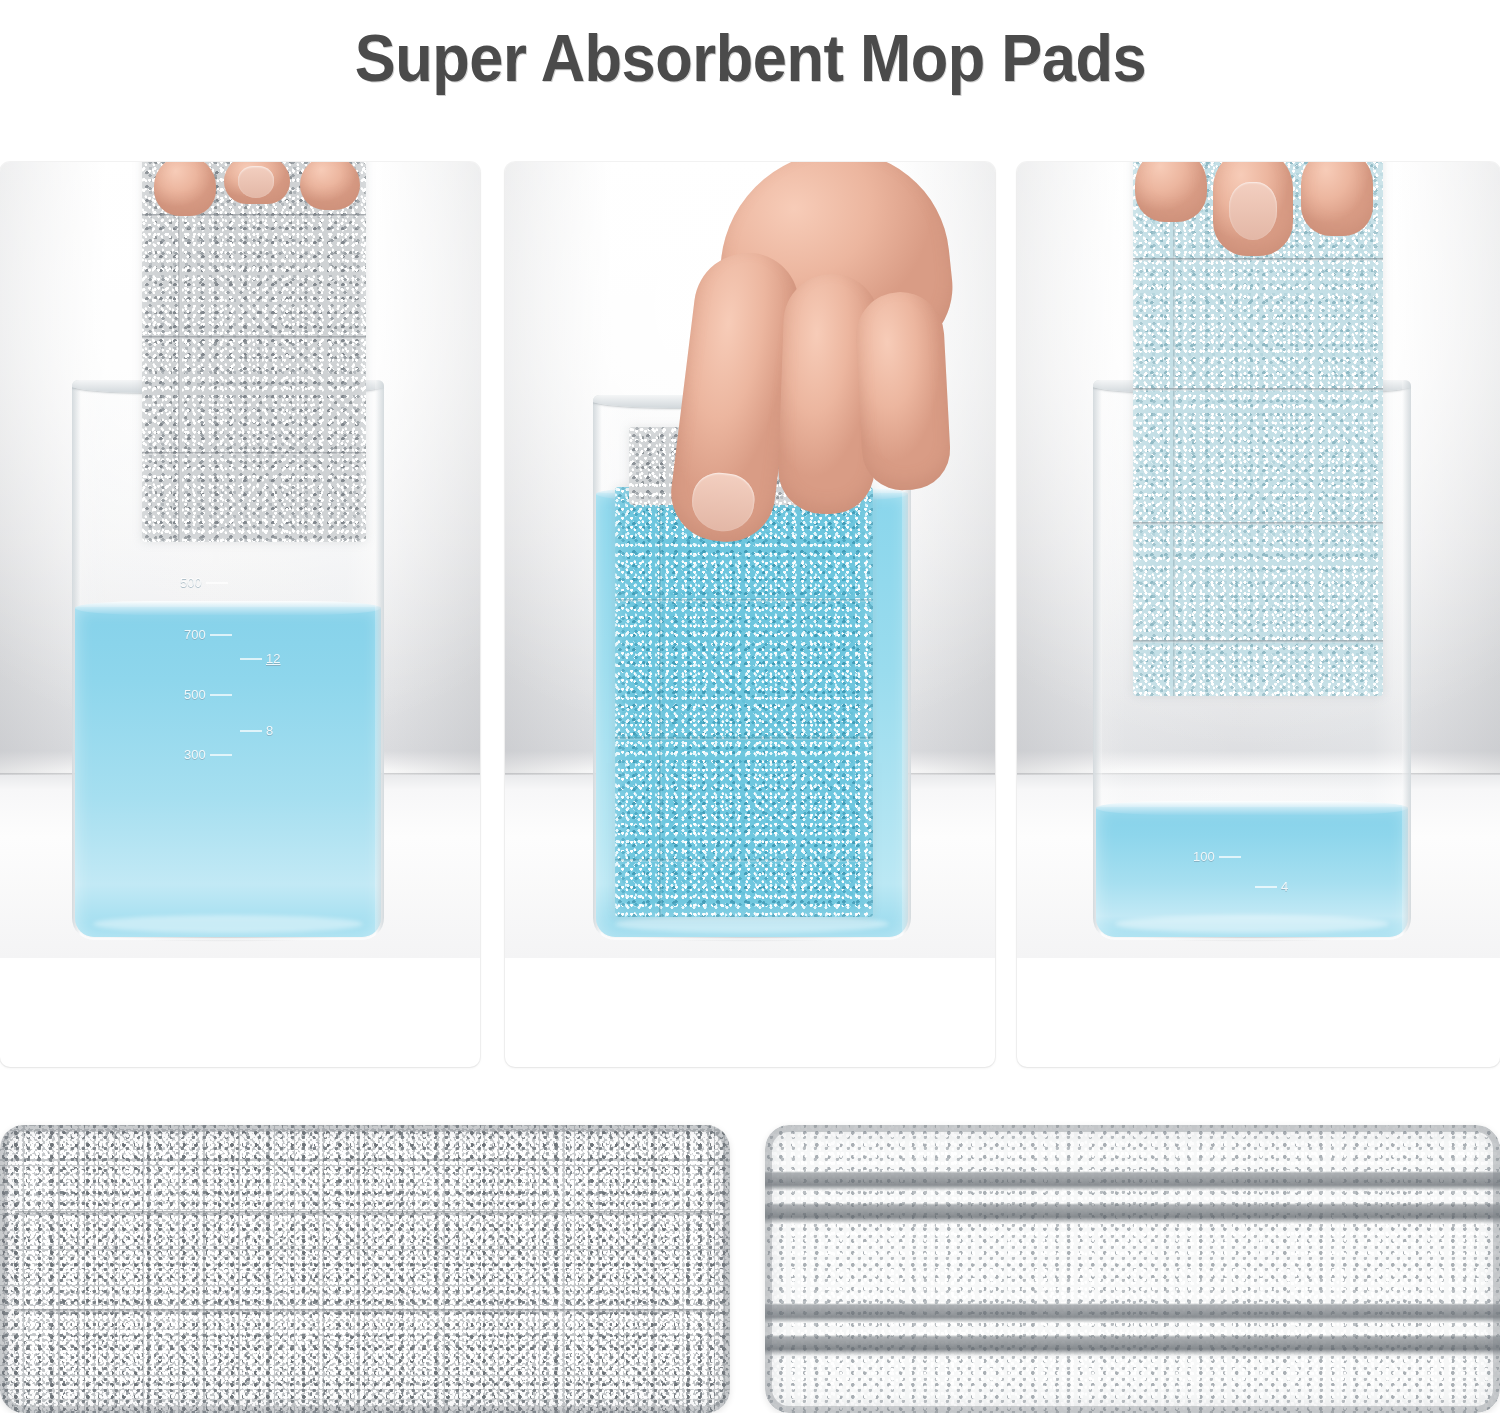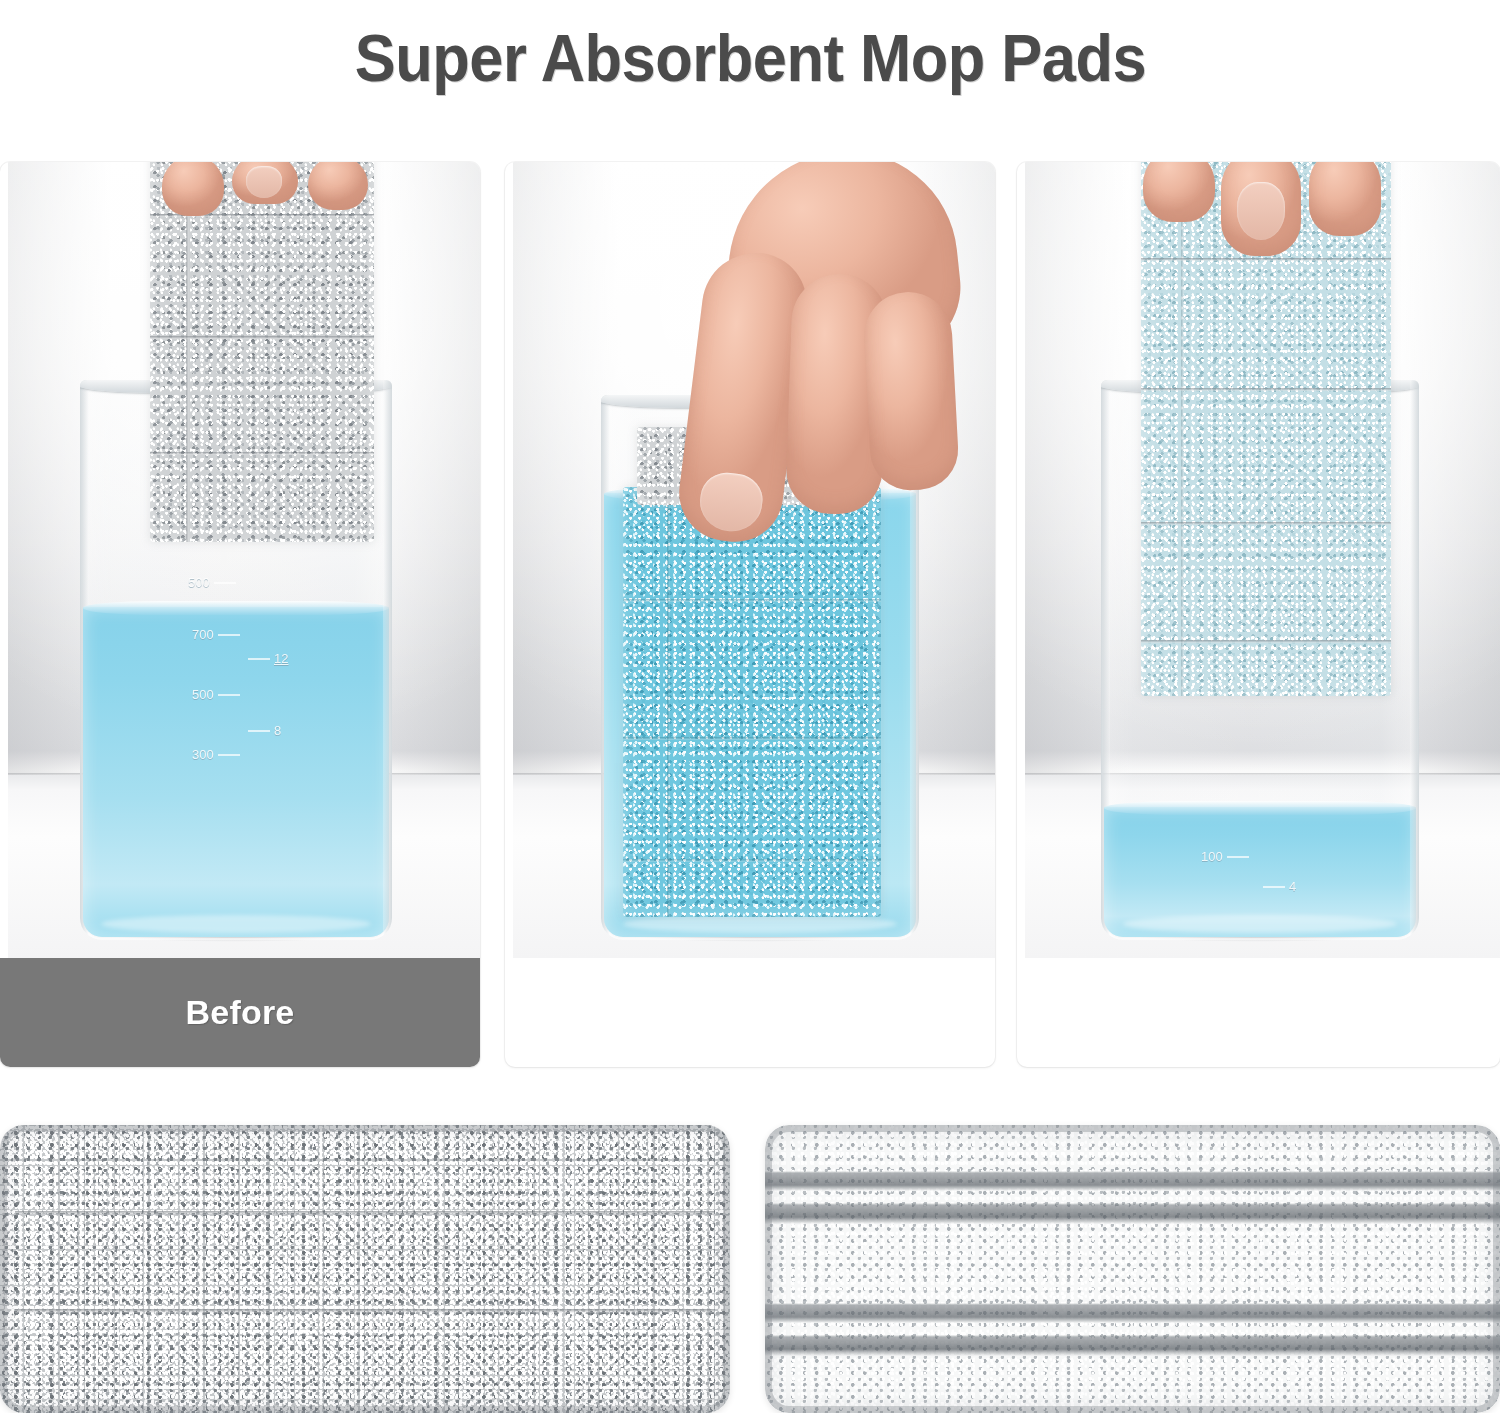--- a/index.html
+++ b/index.html
@@ -33,21 +33,21 @@
     position: absolute; top: 0; height: 905px;
     border-radius: 10px;
     overflow: hidden;
     background: #fff;
     box-shadow: 0 0 0 1px rgba(0,0,0,0.045), 0 1px 3px rgba(0,0,0,0.07);
   }
   .panel.p1 { left: 0px;    width: 480px; }
   .panel.p2 { left: 505px;  width: 490px; }
   .panel.p3 { left: 1017px; width: 483px; }
 
-  .photo { position: absolute; left:8px; top:0; right:0; height: 796px; overflow:hidden; }
+  .photo { position: absolute; left:0; top:0; right:0; height: 796px; overflow:hidden; }
   
   .backdrop {
     position:absolute; inset:0;
     background:
       linear-gradient(to bottom,
         #ffffff 0%, #fcfcfc 26%, #f2f2f3 48%, #e4e5e7 66%, #dcdde0 74%, #fafafa 76.5%, #f4f4f4 100%);
   }
   .backdrop::after{
     content:""; position:absolute; inset:0;
     background:
@@ -329,23 +329,20 @@
 
         <div class="hand" style="left:130px; top:-6px; width:250px; height:80px;">
           <div class="skin" style="left:24px;  top:0;  width:62px; height:60px; border-radius:30px 30px 26px 26px;"></div>
           <div class="skin" style="left:94px;  top:0;  width:66px; height:48px; border-radius:32px 32px 28px 28px;">
             <div class="nail" style="left:14px; top:10px; width:36px; height:32px;"></div>
           </div>
           <div class="skin" style="left:170px; top:0;  width:60px; height:54px; border-radius:30px 30px 26px 26px;"></div>
         </div>
       </div>
 
-      <div class="caption">
-        <span>Before</span>
-      </div>
     </div>
 
     <div class="panel p2">
       <div class="photo">
         <div class="backdrop"></div>
         <div class="table-edge"></div>
         <div class="table-top"></div>
 
         <div class="beaker-shadow" style="left:75px; width:340px; bottom:14px;"></div>
 

